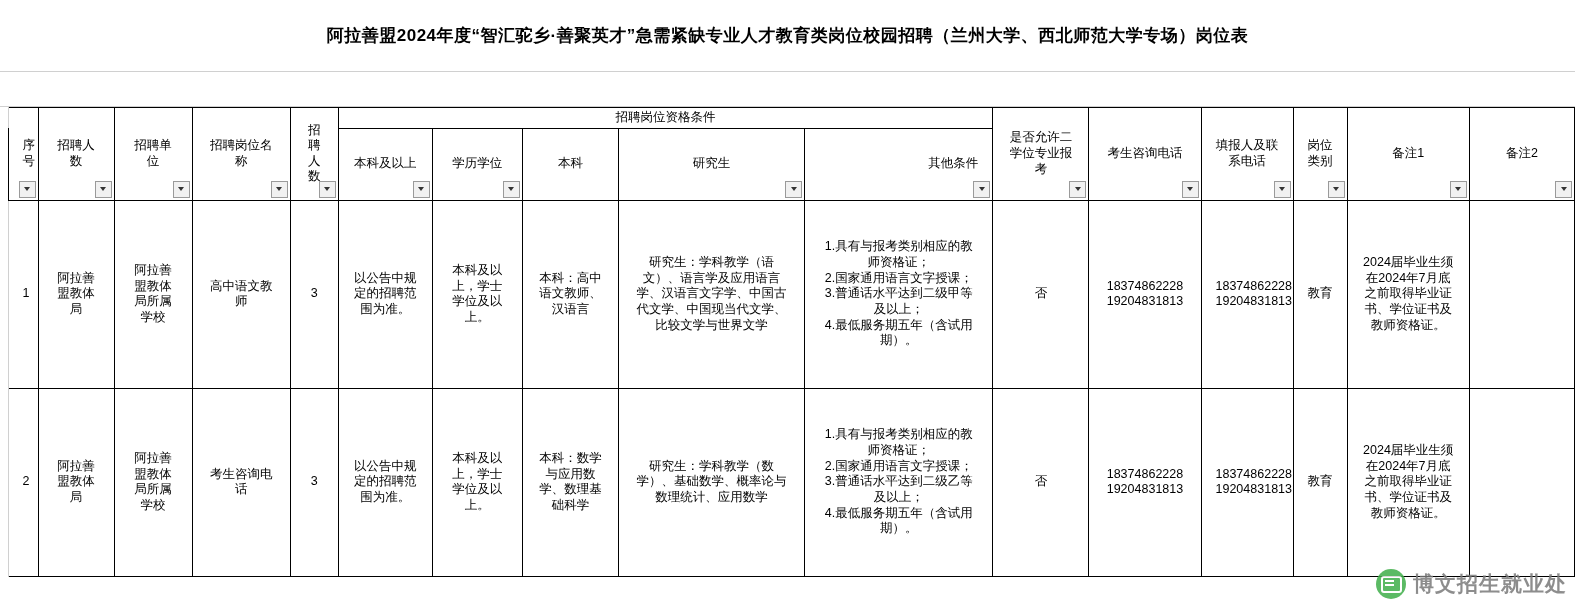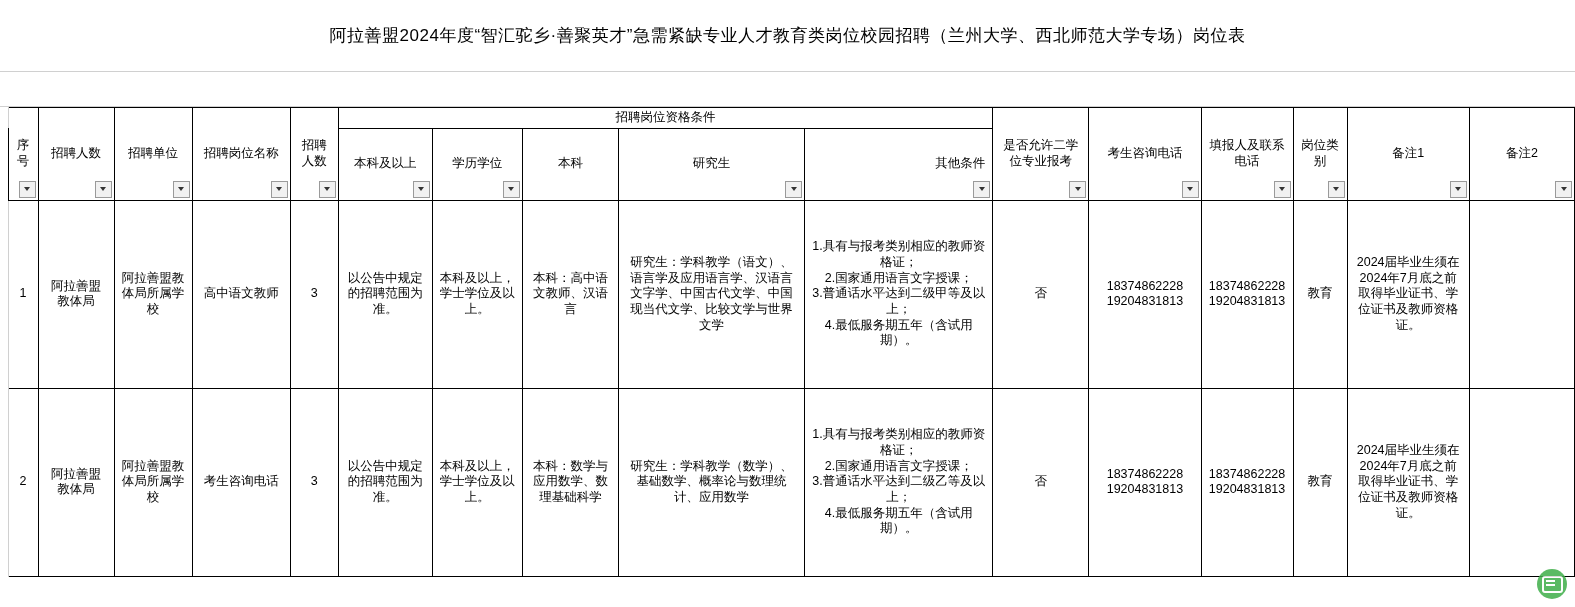--- a/index.html
+++ b/index.html
@@ -22,41 +22,41 @@
   .title-row {
     height: 72px;
     display: flex;
     align-items: center;
     justify-content: center;
     border-bottom: 1px solid #d0d0d0;
     box-sizing: border-box;
   }
   .title-text {
     font-size: 17px;
-    font-weight: normal;
+    font-weight: bold;
     letter-spacing: 0.5px;
     color: #000;
   }
   .spacer-row {
     height: 35px;
     border-bottom: 1px solid #d0d0d0;
     box-sizing: border-box;
   }
   table.grid {
     border-collapse: collapse;
     table-layout: fixed;
     width: 1575px;
   }
   table.grid td, table.grid th {
     border: 1px solid #000000;
     box-sizing: border-box;
     vertical-align: middle;
     text-align: center;
     font-weight: normal;
-    padding: 2px 7px;
+    padding: 2px 14px;
     font-size: 12.5px;
     line-height: 1.25;
   }
   th.hdr {
     font-weight: bold;
     font-size: 12.5px;
     background: #ffffff;
   }
   .hdr-cell {
     position: relative;
@@ -332,15 +332,16 @@
         <td class="body lefttext">2024届毕业生须在2024年7月底之前取得毕业证书、学位证书及教师资格证。</td>
         <td class="body centertext"></td>
       </tr>
     </tbody>
   </table>
 
   <div id="watermark">
     <div class="wm-circle">
         <span class="inner"></span>
       </div>
+    <div class="wm-text">博文招生就业处</div>
   </div>
 
 </div>
 
 </body></html>

